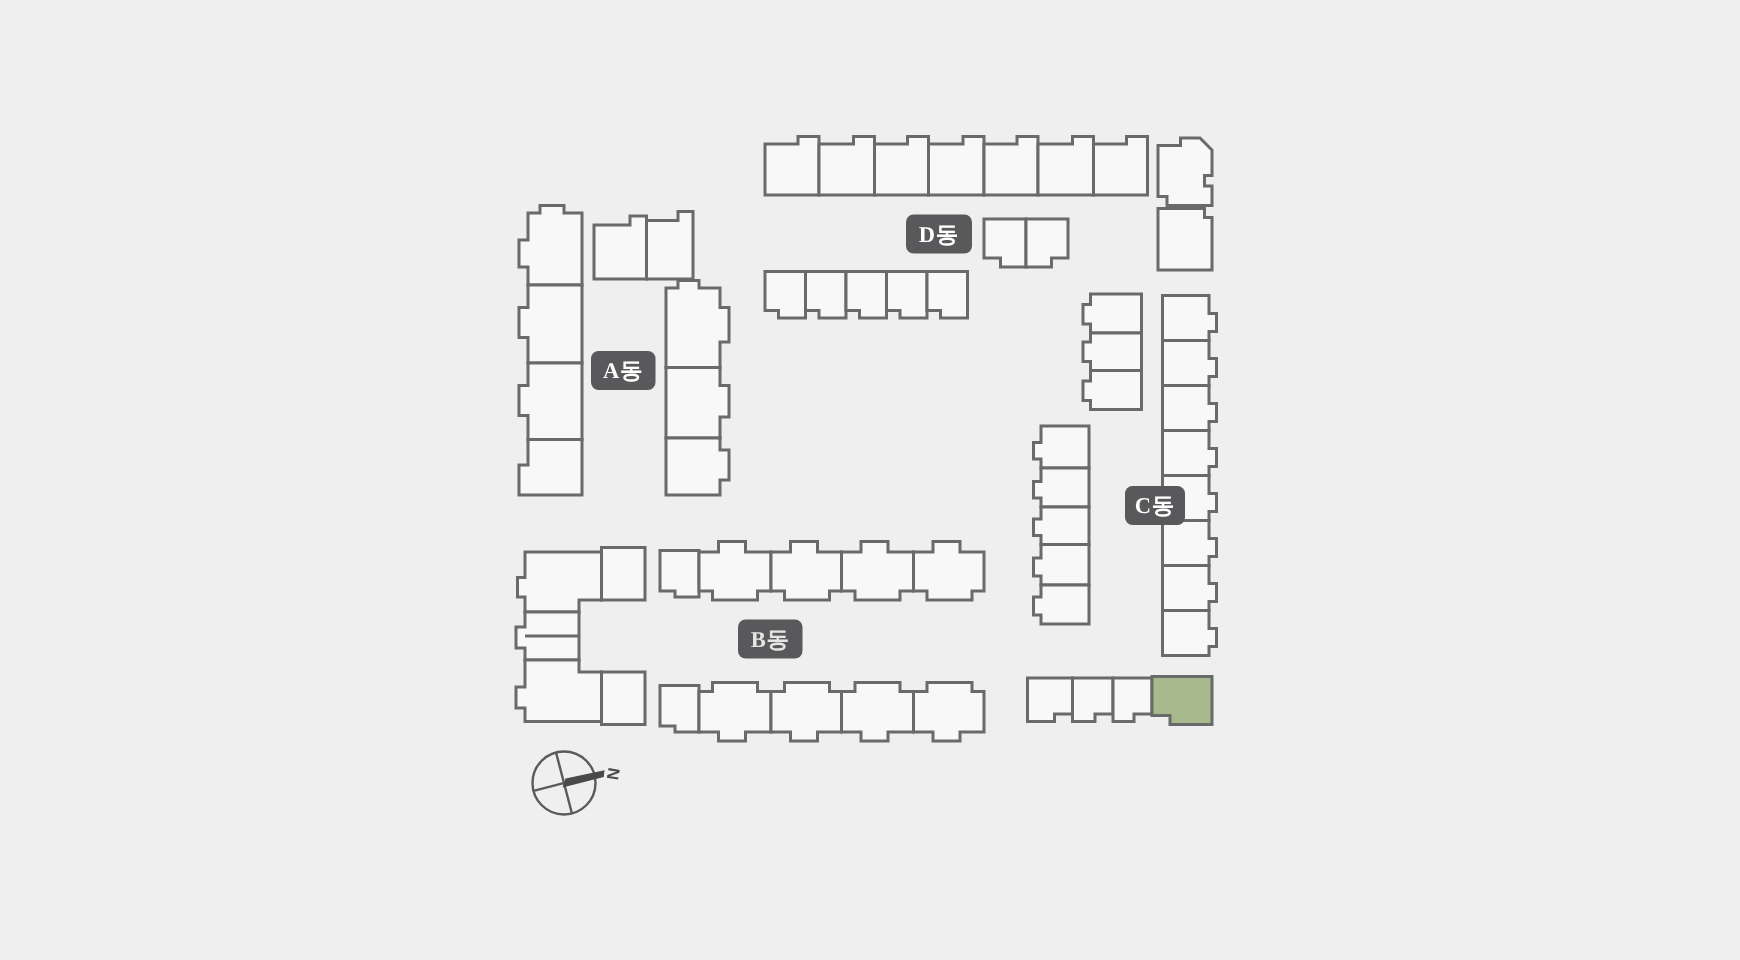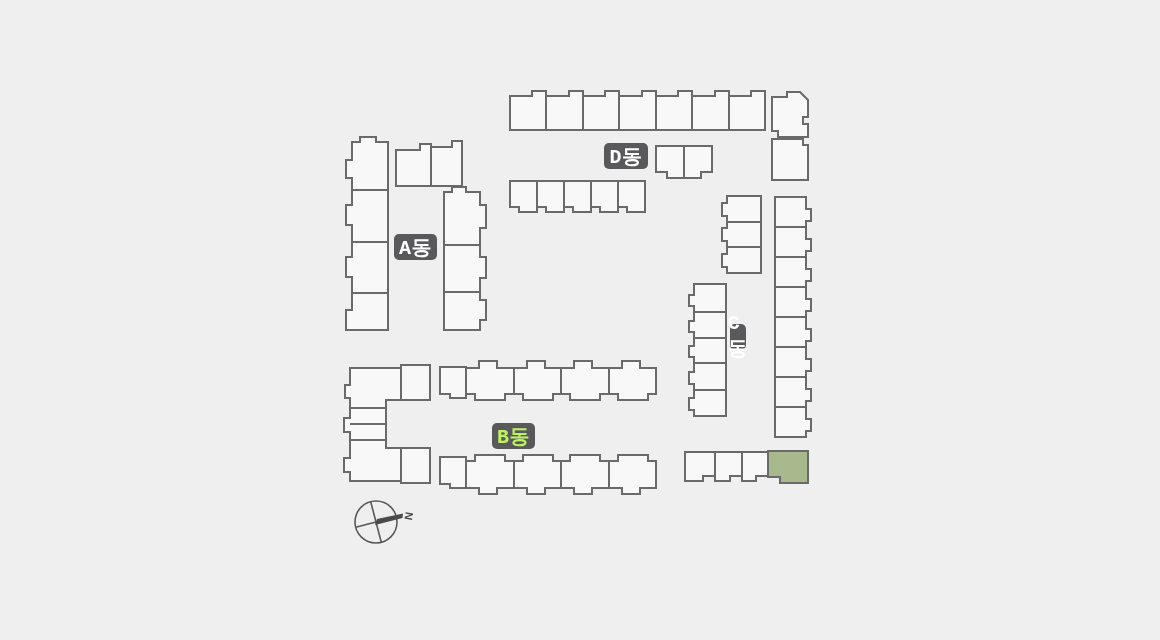--- a/index.html
+++ b/index.html
@@ -3,23 +3,23 @@
 <meta charset="utf-8">
 <style>
   html,body{margin:0;padding:0;}
   body{font-family:"Liberation Sans", sans-serif;}
   .stage{position:relative;width:1160px;height:640px;overflow:hidden;}
   .stage svg{position:absolute;left:0;top:0;}
   .bldg-label{
     position:absolute;
     display:flex;align-items:center;justify-content:center;
     border-radius:5px;
-    font-size:20px;font-weight:bold;letter-spacing:0.5px;
+    font-size:15px;font-weight:bold;letter-spacing:0.5px;
     box-sizing:border-box;
-    font-family:Liberation Mono, monospace;
+    font-family:Liberation Serif, serif;
   }
   .compass-line{stroke:#5a5a5a;stroke-width:1.6;fill:none;}
   .compass-needle{fill:#4a4a4a;stroke:none;}
   .compass-n{fill:#4a4a4a;font-size:11px;font-weight:bold;font-family:"Liberation Sans",sans-serif;}
 </style>
 </head>
 <body style="background: rgb(239, 239, 239);">
 
 <div class="stage">
   <svg width="1160" height="640" viewBox="0 0 1160 640">
@@ -96,16 +96,16 @@
       </g>
     <g>
       <circle class="compass-line" cx="376" cy="522" r="21" stroke="#5a5a5a"></circle>
       <line class="compass-line" x1="355.7" y1="527.3" x2="396.3" y2="516.7" stroke="#5a5a5a"></line>
       <line class="compass-line" x1="370.7" y1="501.7" x2="381.3" y2="542.3" stroke="#5a5a5a"></line>
       <polygon class="compass-needle" points="375,525 377,519 403,513.5 402.5,518"></polygon>
       <text class="compass-n" x="409" y="520" text-anchor="middle" transform="rotate(100 409 516)">N</text>
     </g>
   </svg>
   <div class="bldg-label" style="left: 394px; top: 234px; width: 43px; height: 26px; background: rgb(89, 89, 91); color: rgb(255, 255, 255); text-align: center;">A동</div>
-  <div class="bldg-label" style="left: 492px; top: 413px; width: 43px; height: 26px; background: rgb(89, 89, 91); color: #bef264; margin-top: 10px;">B동</div>
-  <div class="bldg-label" style="left: 730px; top: 324px; width: 16px; height: 26px; background: rgb(89, 89, 91); color: rgb(255, 255, 255);">C동</div>
+  <div class="bldg-label" style="left: 492px; top: 413px; width: 43px; height: 26px; background: rgb(89, 89, 91); color: #e5e5e5;">B동</div>
+  <div class="bldg-label" style="left: 750px; top: 324px; width: 40px; height: 26px; background: rgb(89, 89, 91); color: rgb(255, 255, 255);">C동</div>
   <div class="bldg-label" style="left: 604px; top: 143px; width: 44px; height: 26px; background: rgb(89, 89, 91); color: rgb(255, 255, 255);">D동</div>
 </div>
 
 </body></html>

